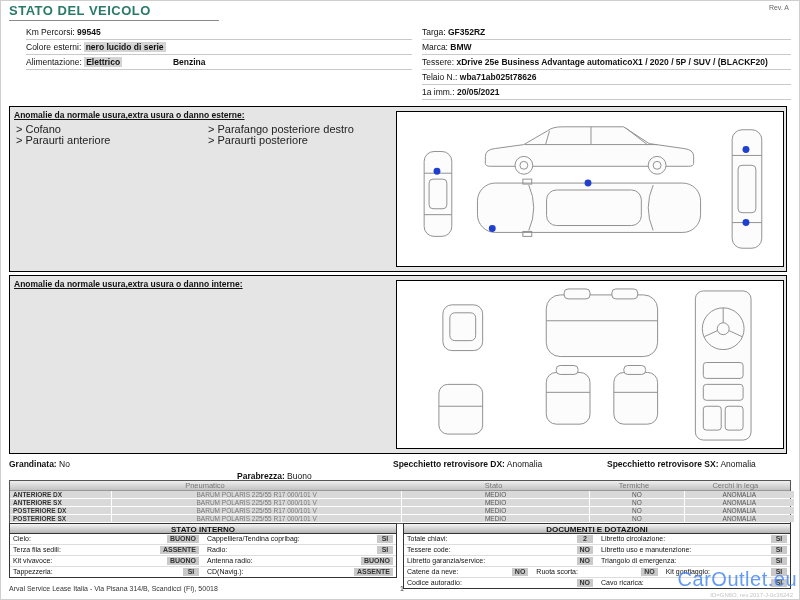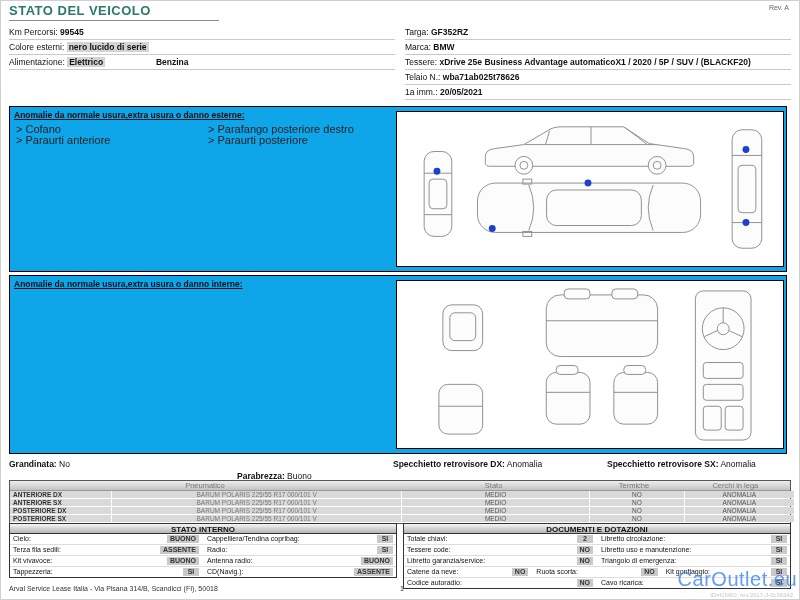--- a/index.html
+++ b/index.html
@@ -11,28 +11,28 @@
   }
   
   .title {
     position:absolute; left:8px; top:2px; width:210px;
     color:#2a7a6a; font-weight:bold; font-size:13px; letter-spacing:.5px;
     border-bottom:1px solid #8a8a8a; padding-bottom:2px;
   }
   .rev { position:absolute; right:10px; top:3px; font-size:7px; color:#666; }
   
   .info { position:absolute; left:8px; right:8px; top:24px; display:flex; gap:10px; }
-  .info-col-left { width:386px; }
+  .info-col-left { width:386px;margin-left:17px; }
   .info-col-right { flex:1; }
   .info-row { font-size:8.5px; padding:2px 0 2px 0; border-bottom:1px solid #c9c9c9; line-height:10px; }
   .info-row b { font-weight:bold; }
   .chip { background:#d4d4d4; font-weight:bold; padding:0 2px; }
   .sp { display:inline-block; width:46px; }
   
-  .anom-box { position:absolute; left:8px; right:12px; border:1px solid #000; background:#0ea5e9; }
+  .anom-box { position:absolute; left:8px; right:12px; border:1px solid #000; background:#e5e5e5; }
   .anom-ext { top:105px; height:166px; }
   .anom-int { top:274px; height:179px; }
   .anom-title { position:absolute; left:4px; top:3px; font-size:8.5px; font-weight:bold; text-decoration:underline; }
   .anom-list { position:absolute; top:17px; font-size:11px; line-height:11px; color:#222; }
   .anom-list.c1 { left:6px; }
   .anom-list.c2 { left:198px; }
   .diagram-box { position:absolute; right:2px; top:4px; bottom:4px; width:388px; border:1px solid #000; background:#fff; }
   .diagram-box svg { width:100%; height:100%; display:block; }
   
   .summary { position:absolute; left:8px; right:8px; top:458px; font-size:8.5px; line-height:10px; }

